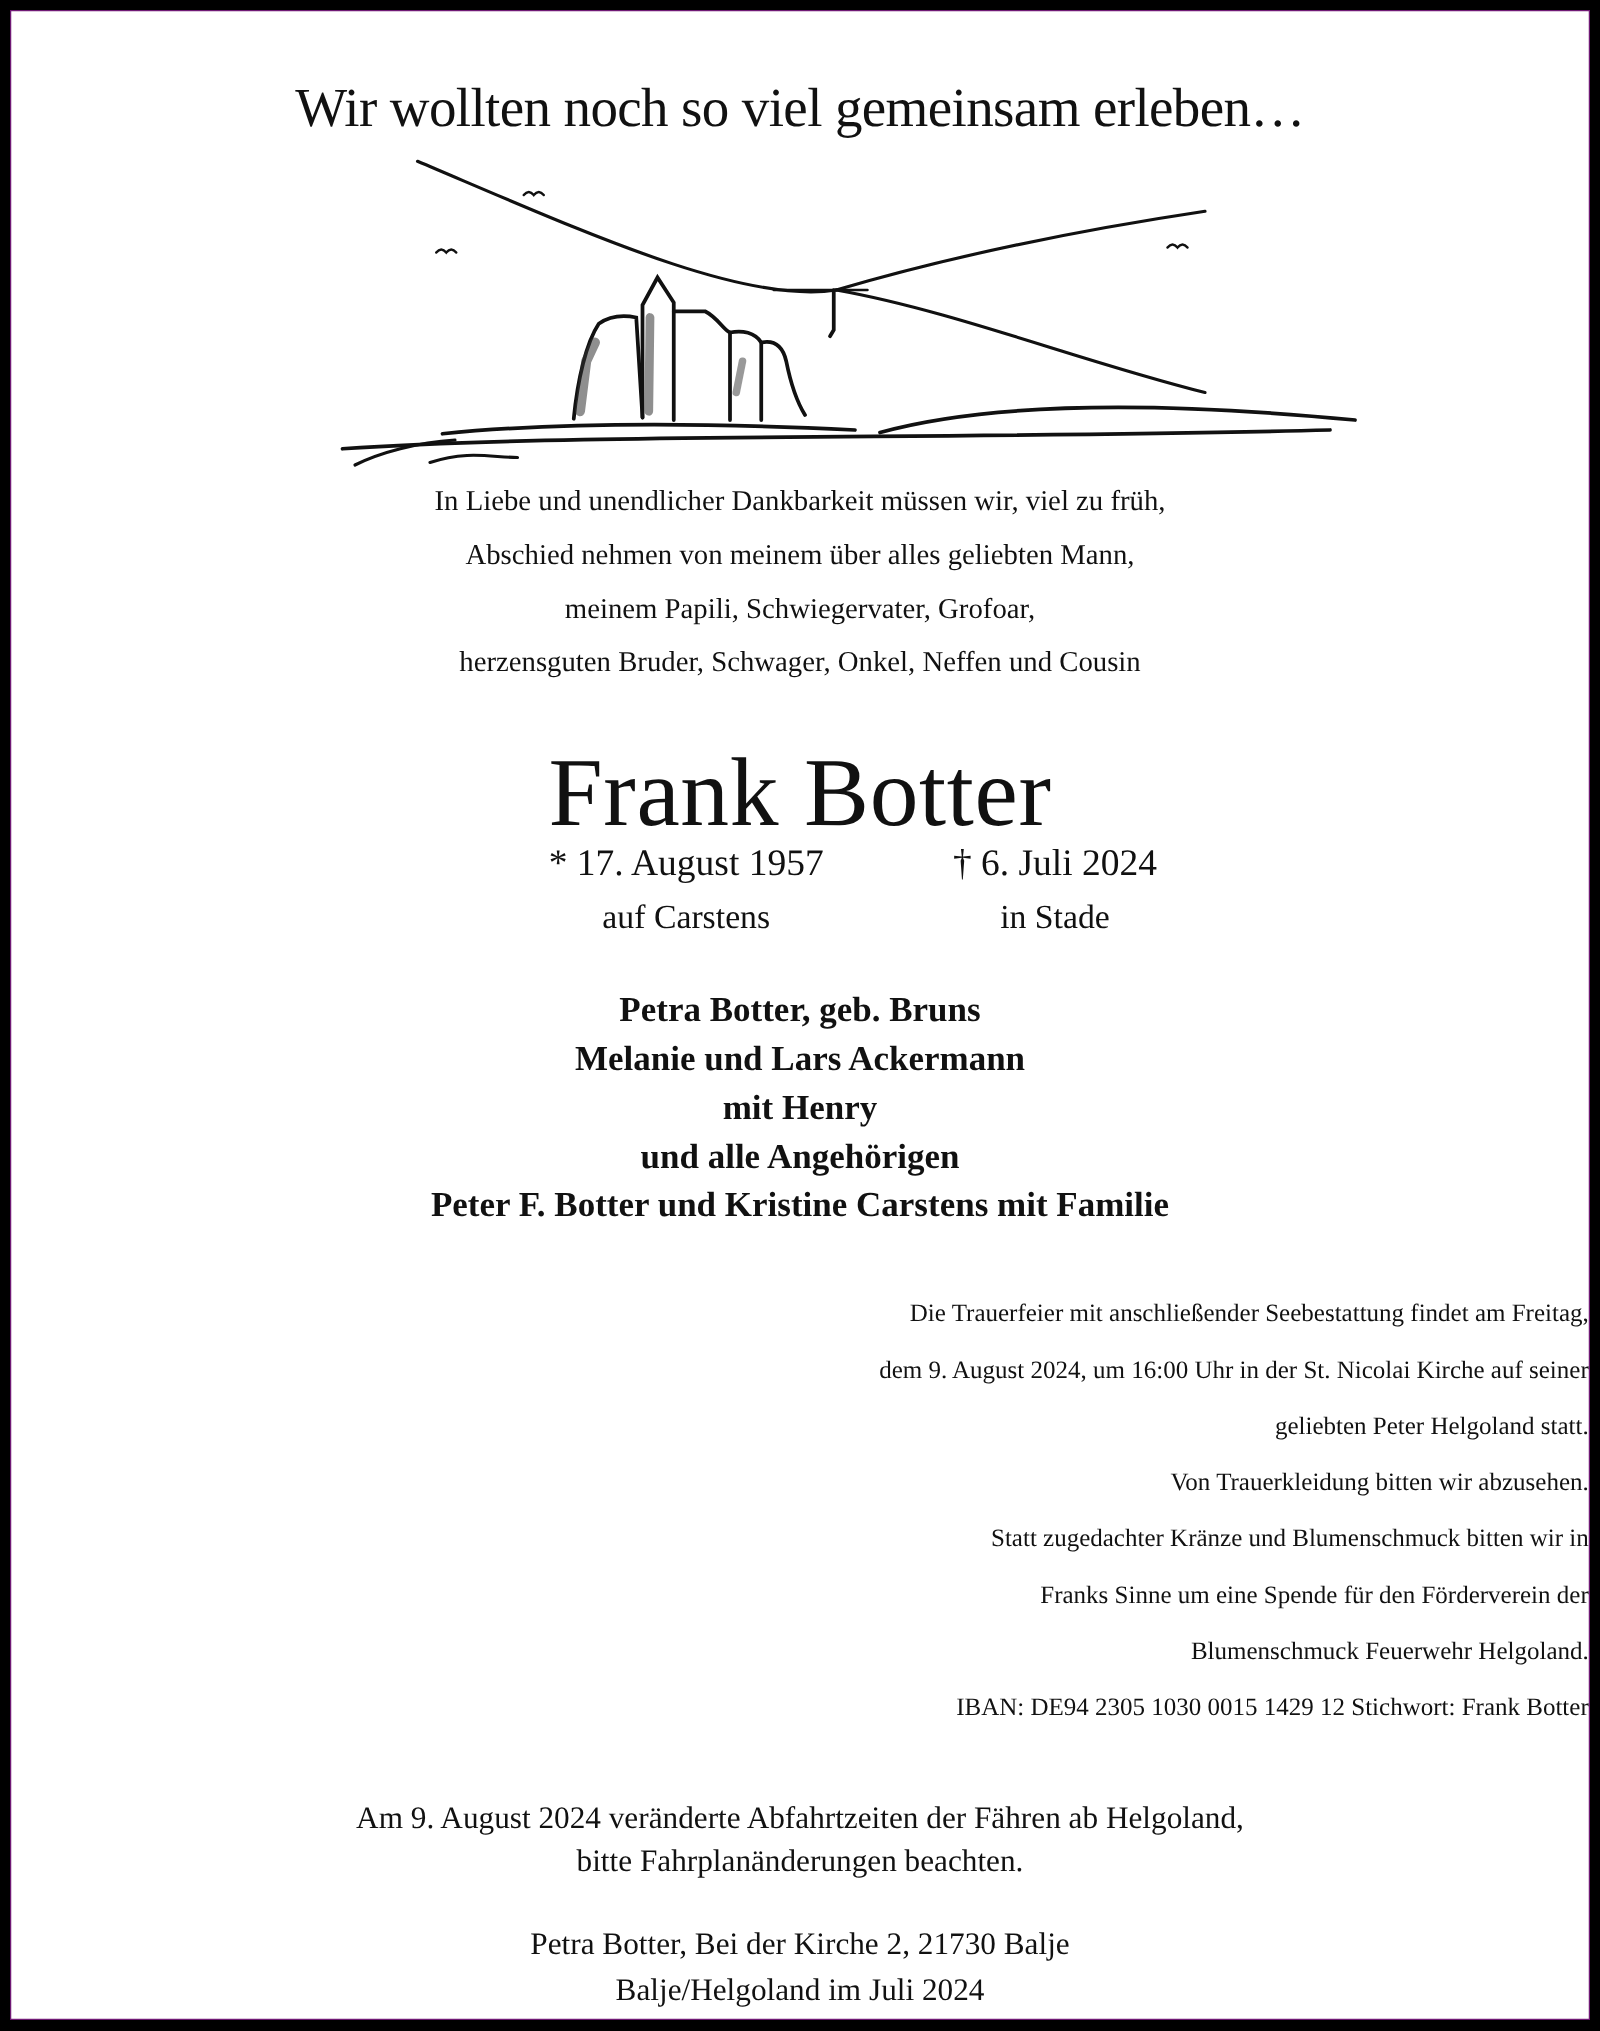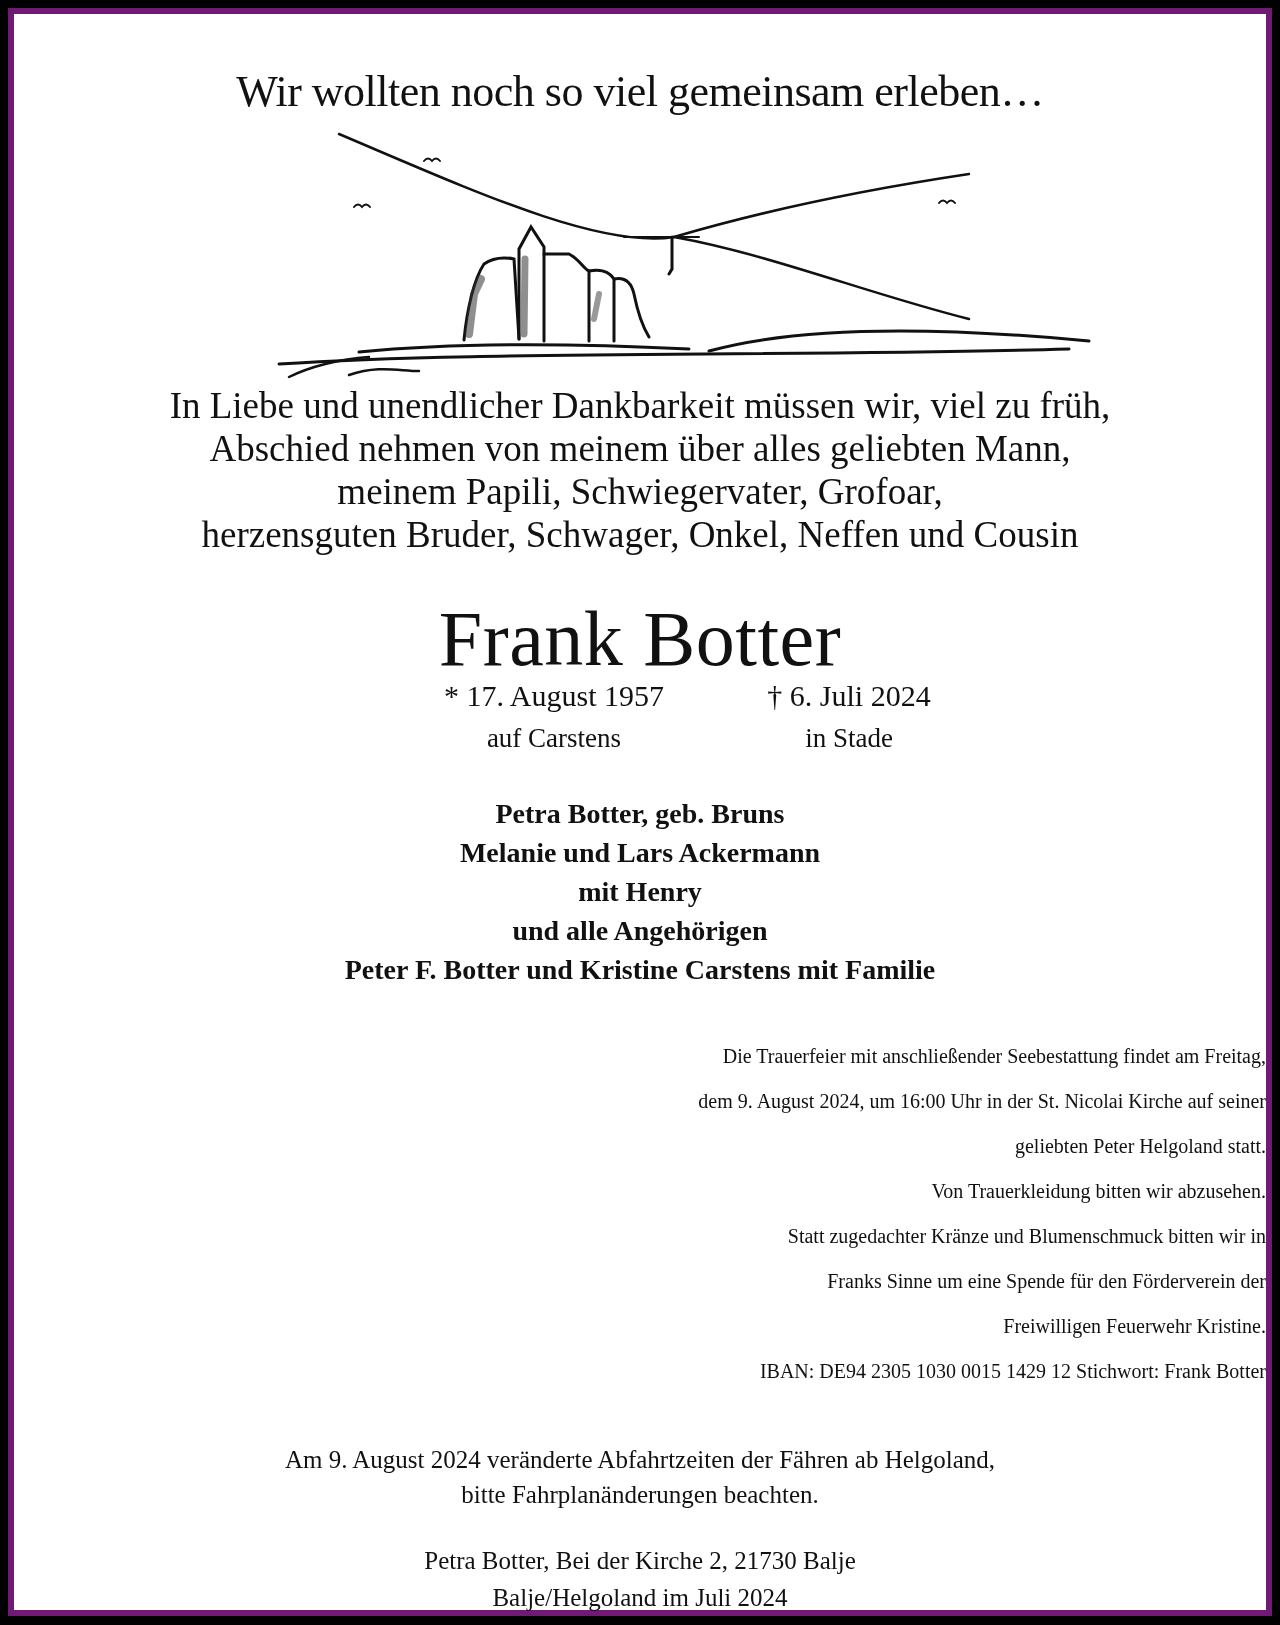--- a/index.html
+++ b/index.html
@@ -1,28 +1,28 @@
 <!DOCTYPE html>
 <html><head>
 <meta charset="utf-8">
 <style>
   html, body { margin: 0; padding: 0; background: #000; }
   body { width: 1280px; height: 1625px; overflow: hidden; }
   .frame {
     position: absolute; left: 8px; top: 8px; width: 1264px; height: 1608px;
-    background: #fff; box-sizing: border-box; border: 6px solid #701a75;
+    background: #fff; box-sizing: border-box; border: 1px solid #701a75;
   }
   .doc {
     position: absolute; left: 0; top: 0; width: 100%; height: 100%;
     font-family: "Liberation Serif", "DejaVu Serif", serif; color: #111; text-align: center;
   }
   .line { position: absolute; left: 0; width: 100%; white-space: nowrap; }
   .motto { top: 52px; font-size: 44px; letter-spacing: -0.5px; }
   .art { position: absolute; left: 255px; top: 105px; width: 830px; height: 260px; }
-  .intro { top: 370px; font-size: 37px; line-height: 43px; }
+  .intro { top: 370px; font-size: 23px; line-height: 43px; }
   .name { top: 580px; font-size: 78px; letter-spacing: 0.5px; }
   .dates { position: absolute; top: 665px; left: 0; width: 100%; height: 90px; }
   .datecol { position: absolute; text-align: center; white-space: nowrap; }
   .datecol .d { font-size: 30px; }
   .datecol .p { font-size: 27px; margin-top: 10px; }
   .birth { left: 400px; width: 280px; }
   .death { left: 725px; width: 220px; }
   .family { top: 780px; font-size: 28px; font-weight: bold; line-height: 39px; }
   .service { top: 1020px; font-size: 20px; line-height: 45px; text-align: right; }
   .ferry { top: 1428px; font-size: 25px; line-height: 35px; }
@@ -93,21 +93,21 @@
       <div>Peter F. Botter und Kristine Carstens mit Familie</div>
     </div>
 
     <div class="line service">
       <div>Die Trauerfeier mit anschließender Seebestattung findet am Freitag,</div>
       <div>dem 9. August 2024, um 16:00 Uhr in der St. Nicolai Kirche auf seiner</div>
       <div>geliebten Peter Helgoland statt.</div>
       <div>Von Trauerkleidung bitten wir abzusehen.</div>
       <div>Statt zugedachter Kränze und Blumenschmuck bitten wir in</div>
       <div>Franks Sinne um eine Spende für den Förderverein der</div>
-      <div>Freiwilligen Feuerwehr Kristine.</div>
+      <div>Blumenschmuck Feuerwehr Helgoland.</div>
       <div>IBAN: DE94 2305 1030 0015 1429 12 Stichwort: Frank Botter</div>
     </div>
 
     <div class="line ferry">
       <div>Am 9. August 2024 veränderte Abfahrtzeiten der Fähren ab Helgoland,</div>
       <div>bitte Fahrplanänderungen beachten.</div>
     </div>
 
     <div class="line sender">
       <div>Petra Botter, Bei der Kirche 2, 21730 Balje</div>

